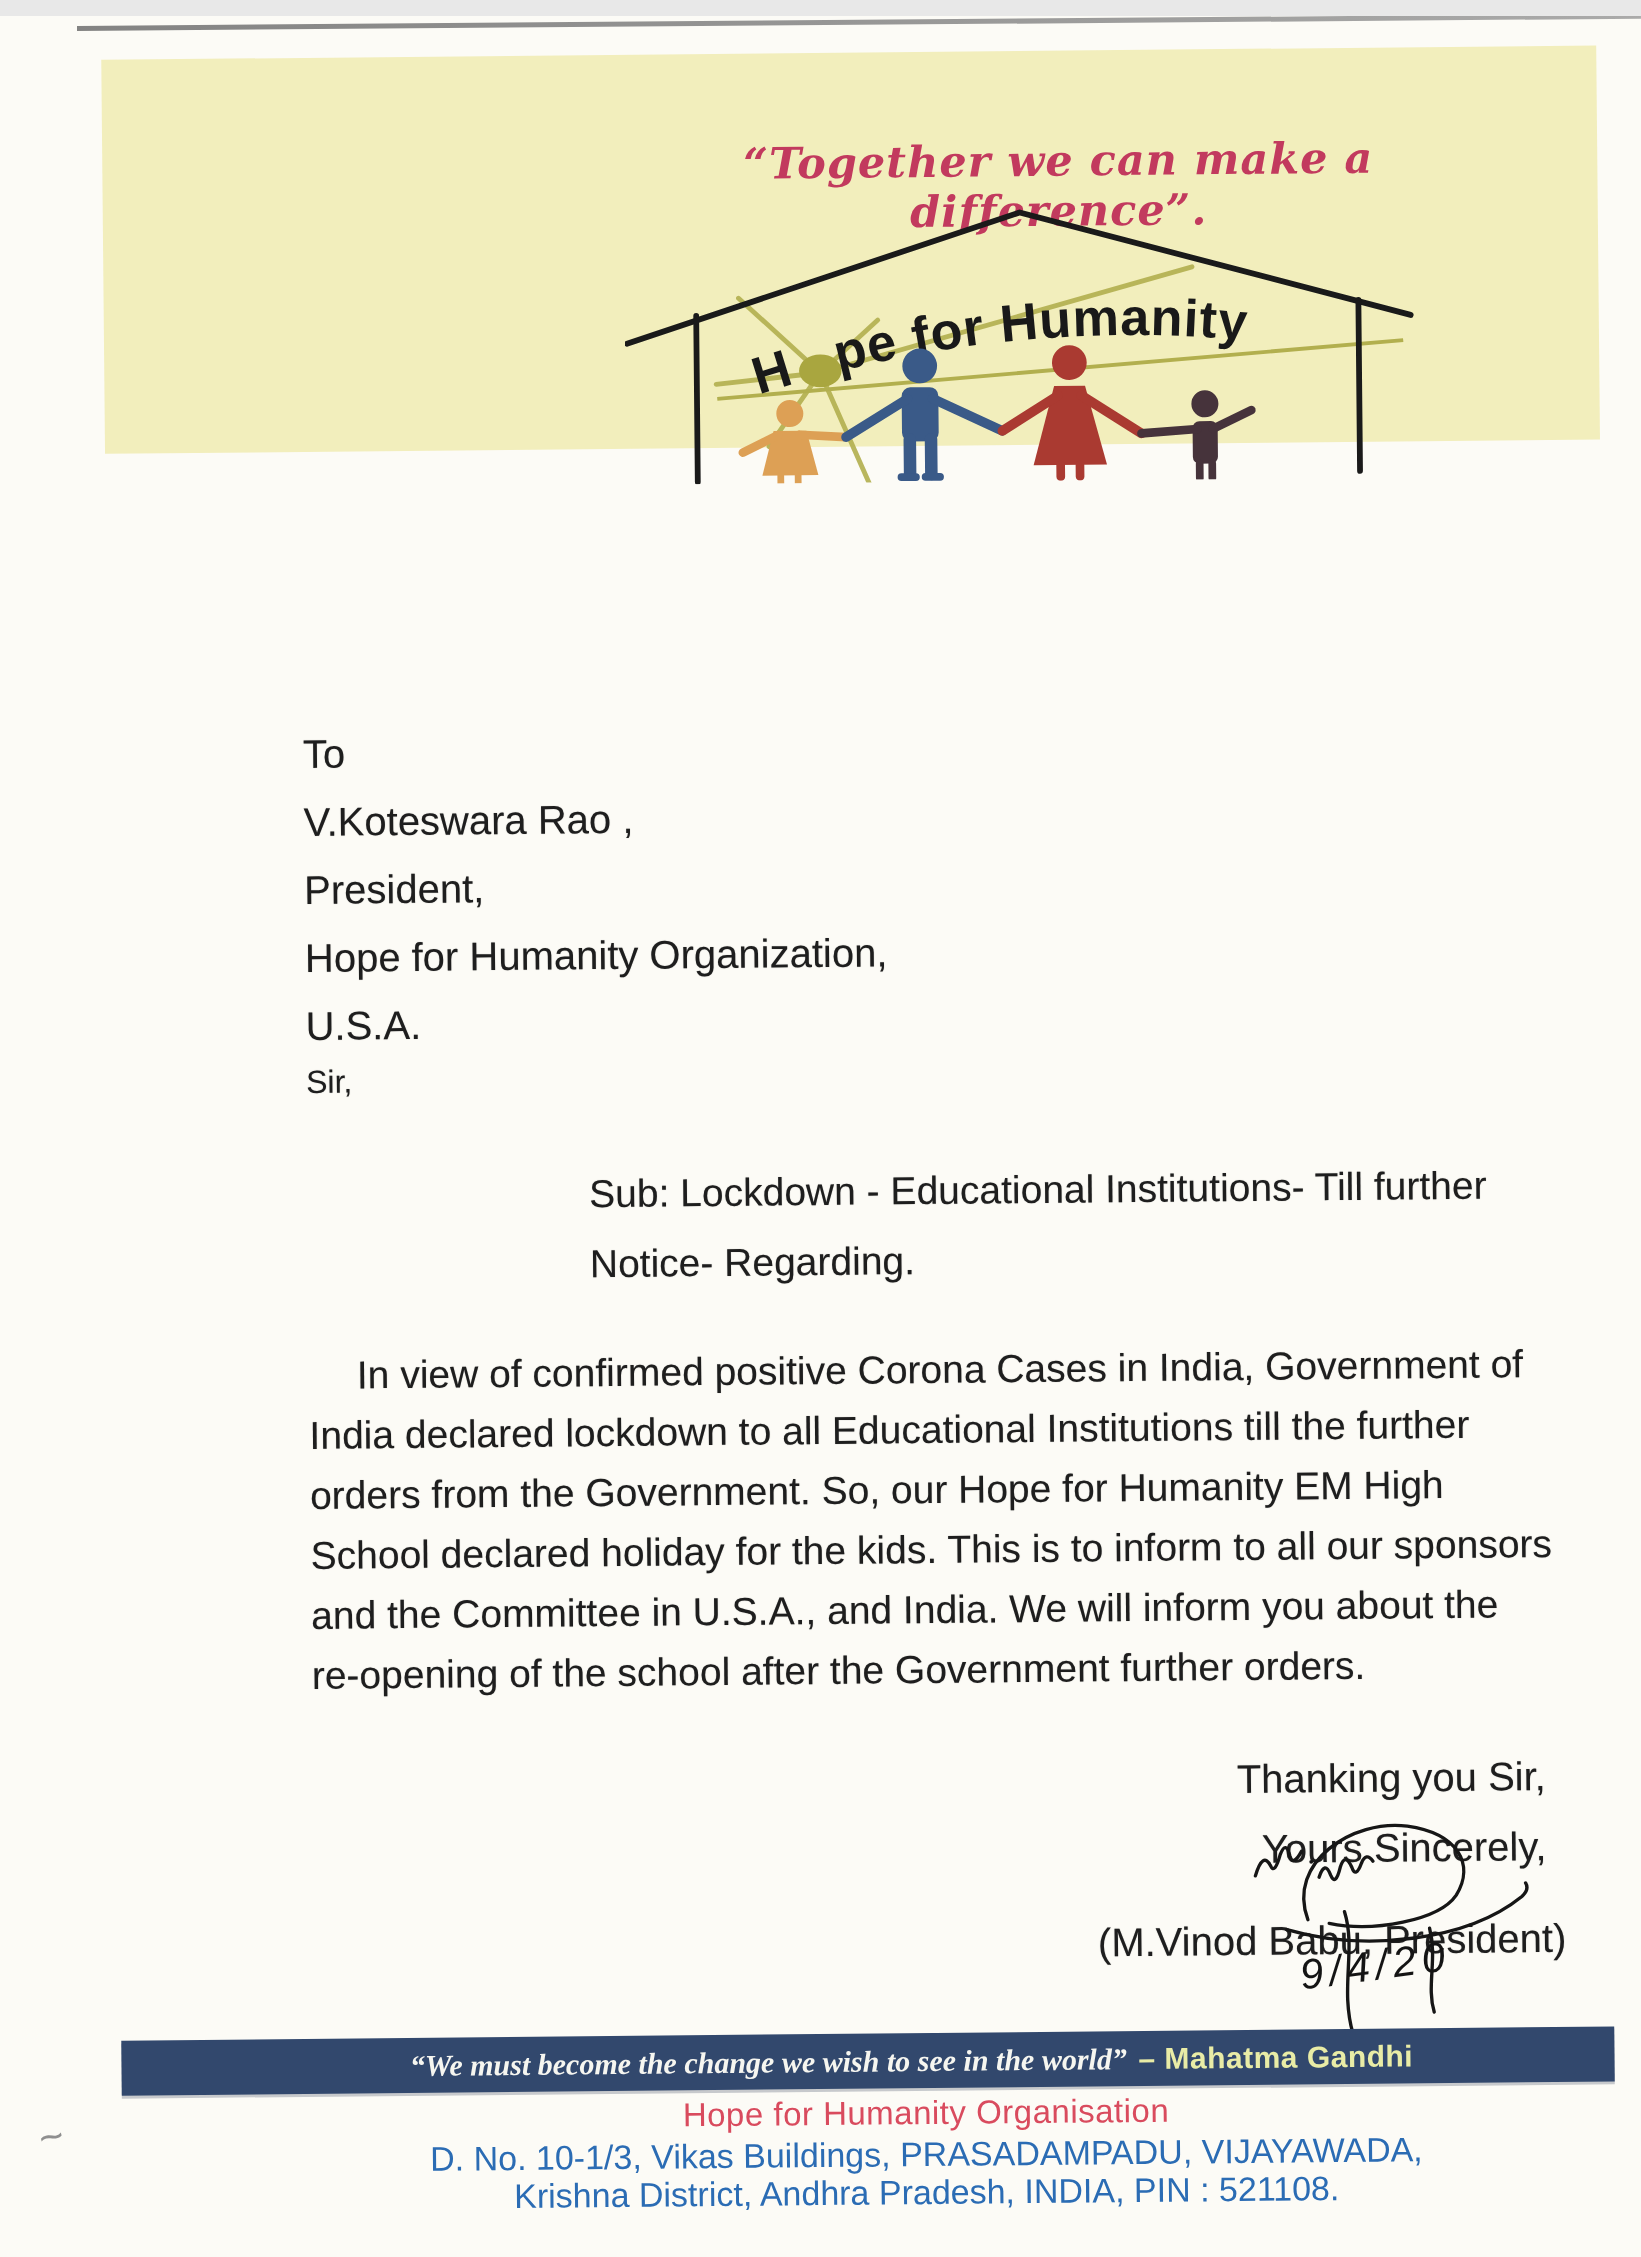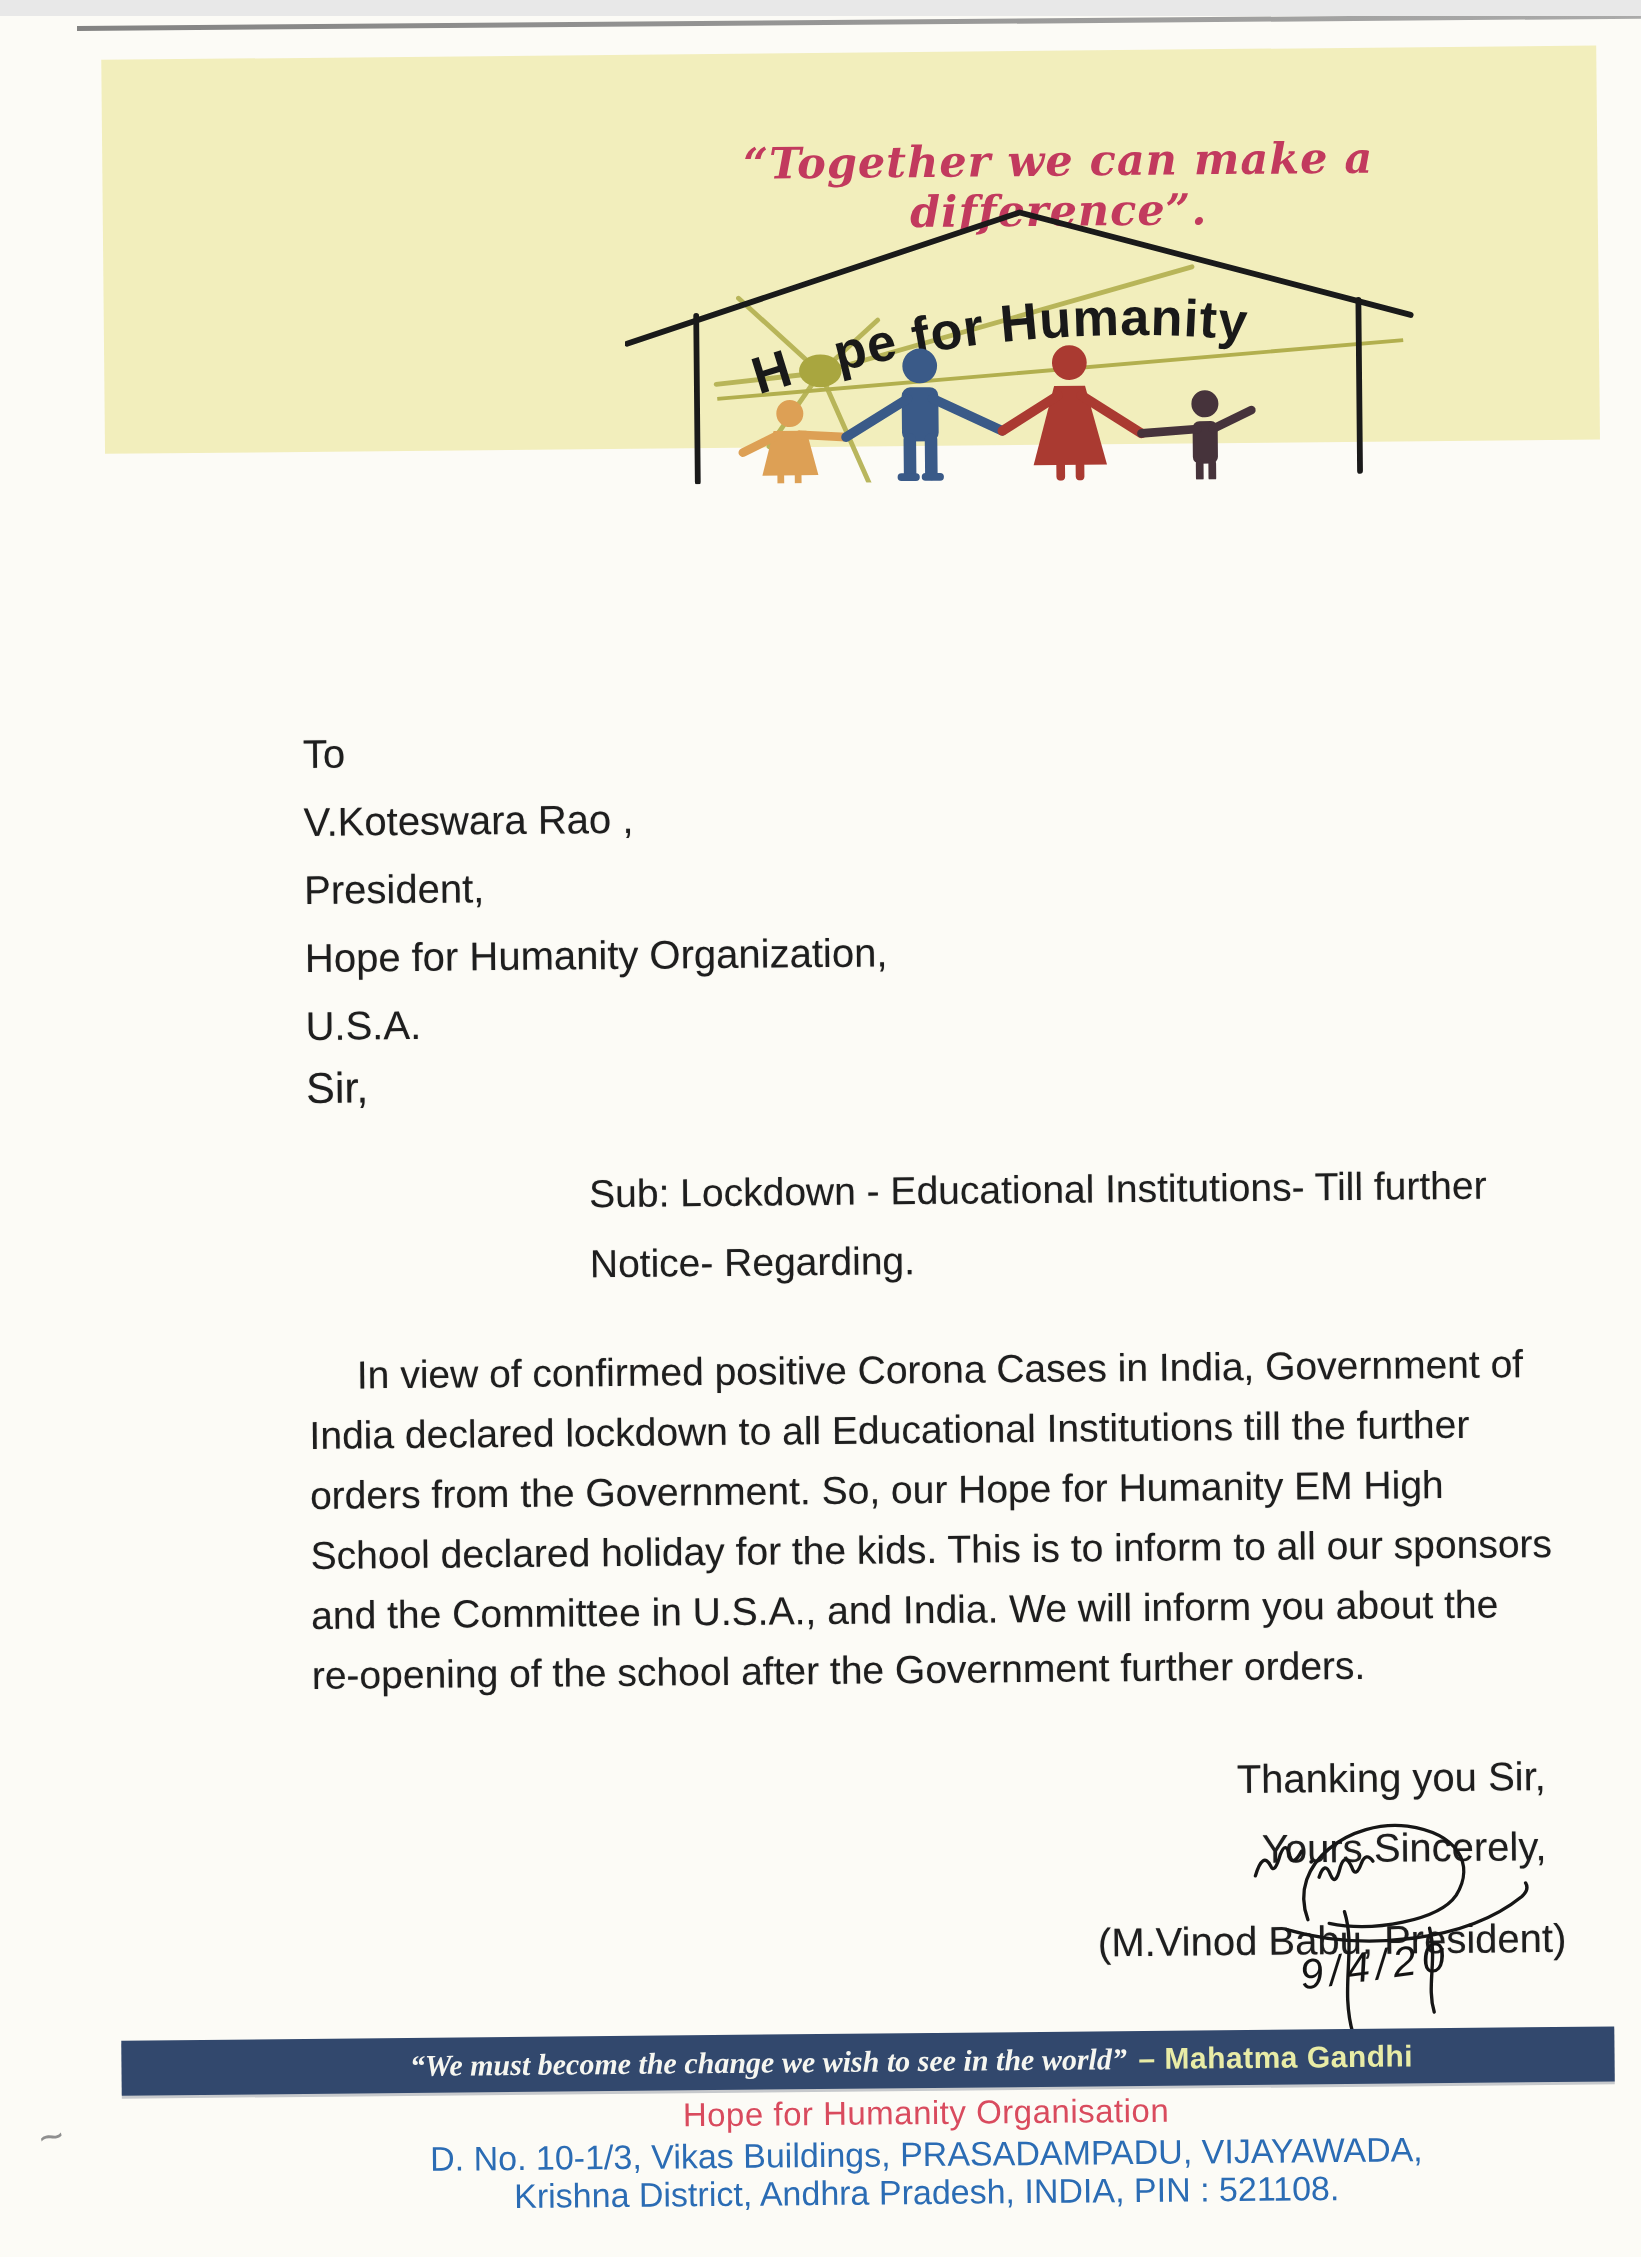--- a/index.html
+++ b/index.html
@@ -15,21 +15,21 @@
     transform:rotate(-0.45deg); transform-origin:left center; }
 
   .band { position:absolute; left:112px; top:37px; width:1495px; height:394px; }
   .band-quote { position:absolute; left:589px; top:85px; width:734px; text-align:center;
     font-family:"DejaVu Serif", serif; font-style:italic; font-weight:bold;
     font-size:43px; letter-spacing:1px; }
   .logo-svg { position:absolute; left:521px; top:140px; width:811px; height:290px; }
 
   .letter-text { text-shadow:0 0 1px rgba(25,25,25,.35); }
   .addr { position:absolute; left:307px; top:699px; font-size:40px; line-height:68px; }
-  .salutation { position:absolute; left:307px; top:1043px; font-size:43px; }
+  .salutation { position:absolute; left:307px; top:1043px; font-size:32px; }
   .subject { position:absolute; left:589px; top:1141px; width:927px; font-size:39px; line-height:70px; }
   .para { position:absolute; left:307px; top:1325px; width:1250px; font-size:39px; line-height:60px; }
   .para .para-line:first-child { text-indent:48px; }
   .closing { position:absolute; right:101px; top:1732px; text-align:right; font-size:40px; line-height:70px; }
   .signatory { position:absolute; right:82px; top:1907px; font-size:40px; }
   .sig-svg { position:absolute; left:1212px; top:1804px; width:328px; height:230px; }
   .hand-date { position:absolute; left:1292px; top:1931px; font-size:42px; font-style:italic;
     letter-spacing:5.8px; transform:rotate(-7deg); color:#141414; }
 
   .banner { position:absolute; left:113px; top:2018px; width:1493px; height:55px;

